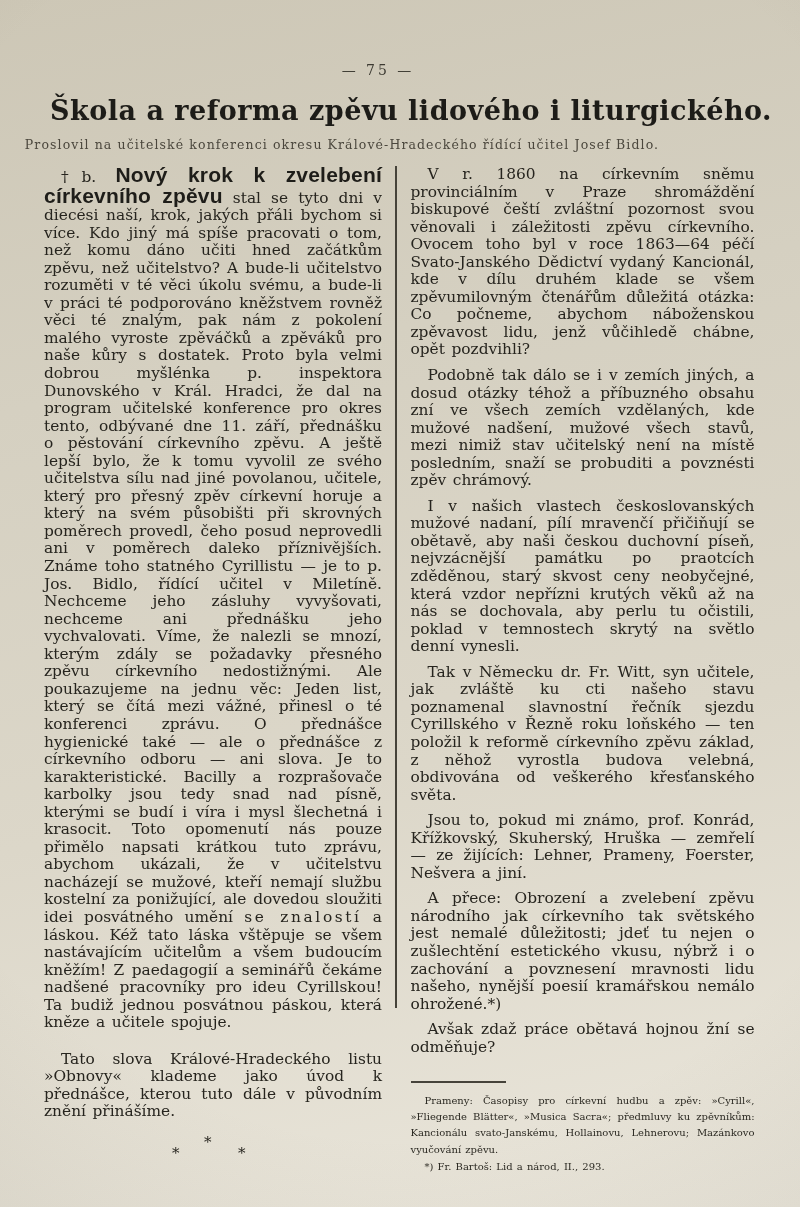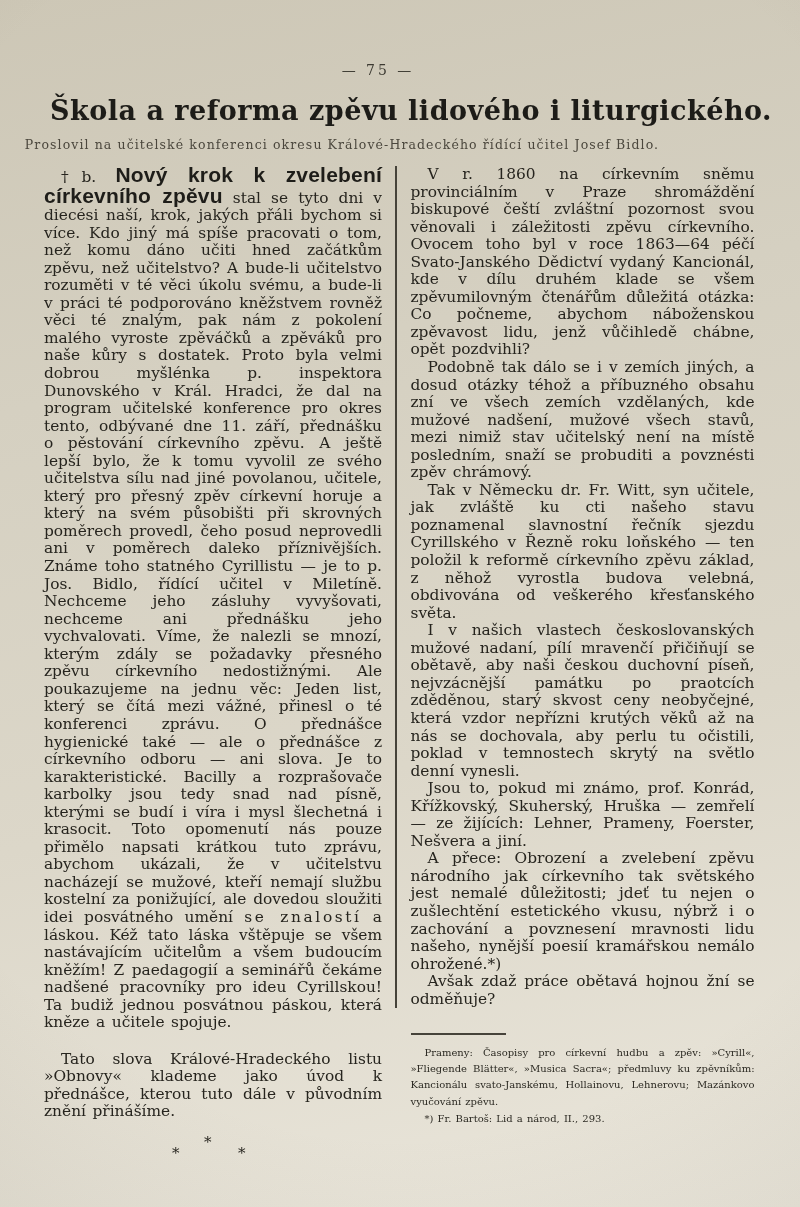--- a/index.html
+++ b/index.html
@@ -38,21 +38,21 @@
   .col-right{width:344px;}
   .divider{
     width:1.5px;height:842px;background:#46433a;
     margin-left:13px;margin-right:14px;flex:none;
   }
   .col p{
     margin:0;font-size:15.4px;line-height:17.55px;
     text-indent:17px;word-spacing:1.6px;
   }
   .col p + p{margin-top:19px;}
-  .col-right p + p{margin-top:0;}
+  .col-right p + p{margin-top:8px;}
   .run-normal{}
   .run-bold{
     font-family:Liberation Sans, sans-serif;
     font-weight:700;font-size:21px;letter-spacing:0.2px;color:#1e1d19;
   }
   .run-spaced{letter-spacing:2.6px;}
   .asterism{
     position:relative;height:42px;margin-top:12px;
     font-size:15px;color:#2a2822;
   }
@@ -94,22 +94,22 @@
         <span class="ast ast-right">*</span>
       </div>
     </div>
 
     <div class="divider"></div>
 
     <div class="col col-right">
       <div id="right-paragraphs">
           <p><span class="run-normal">V r. 1860 na církevním sněmu provinciálním v Praze shromáždění biskupové čeští zvláštní pozornost svou věnovali i záležitosti zpěvu církevního. Ovocem toho byl v roce 1863—64 péčí Svato-Janského Dědictví vydaný Kancionál, kde v dílu druhém klade se všem zpěvumilovným čtenářům důležitá otázka: Co počneme, abychom náboženskou zpěvavost lidu, jenž vůčihledě chábne, opět pozdvihli?</span></p>
           <p><span class="run-normal">Podobně tak dálo se i v zemích jiných, a dosud otázky téhož a příbuzného obsahu zní ve všech zemích vzdělaných, kde mužové nadšení, mužové všech stavů, mezi nimiž stav učitelský není na místě posledním, snaží se probuditi a povznésti zpěv chrámový.</span></p>
+          <p><span class="run-normal">I v našich vlastech českoslovanských mužové nadaní, pílí mravenčí přičiňují se obětavě, aby naši českou duchovní píseň, nejvzácnější památku po praotcích zděděnou, starý skvost ceny neobyčejné, která vzdor nepřízni krutých věků až na nás se dochovala, aby perlu tu očistili, poklad v temnostech skrytý na světlo denní vynesli.</span></p>
           <p><span class="run-normal">Tak v Německu dr. Fr. Witt, syn učitele, jak zvláště ku cti našeho stavu poznamenal slavnostní řečník sjezdu Cyrillského v Řezně roku loňského — ten položil k reformě církevního zpěvu základ, z něhož vyrostla budova velebná, obdivována od veškerého křesťanského světa.</span></p>
-          <p><span class="run-normal">I v našich vlastech českoslovanských mužové nadaní, pílí mravenčí přičiňují se obětavě, aby naši českou duchovní píseň, nejvzácnější památku po praotcích zděděnou, starý skvost ceny neobyčejné, která vzdor nepřízni krutých věků až na nás se dochovala, aby perlu tu očistili, poklad v temnostech skrytý na světlo denní vynesli.</span></p>
           <p><span class="run-normal">Jsou to, pokud mi známo, prof. Konrád, Křížkovský, Skuherský, Hruška — zemřelí — ze žijících: Lehner, Prameny, Foerster, Nešvera a jiní.</span></p>
           <p><span class="run-normal">A přece: Obrození a zvelebení zpěvu národního jak církevního tak světského jest nemalé důležitosti; jdeť tu nejen o zušlechtění estetického vkusu, nýbrž i o zachování a povznesení mravnosti lidu našeho, nynější poesií kramářskou nemálo ohrožené.*)</span></p>
           <p><span class="run-normal">Avšak zdaž práce obětavá hojnou žní se odměňuje?</span></p>
         </div>
       <div class="footnote-rule"></div>
       <div class="footnotes" id="footnotes">
           <p><span class="run-normal">Prameny: Časopisy pro církevní hudbu a zpěv: »Cyrill«, »Fliegende Blätter«, »Musica Sacra«; předmluvy ku zpěvníkům: Kancionálu svato-Janskému, Hollainovu, Lehnerovu; Mazánkovo vyučování zpěvu.</span></p>
           <p><span class="run-normal">*) Fr. Bartoš: Lid a národ, II., 293.</span></p>
         </div>
     </div>

